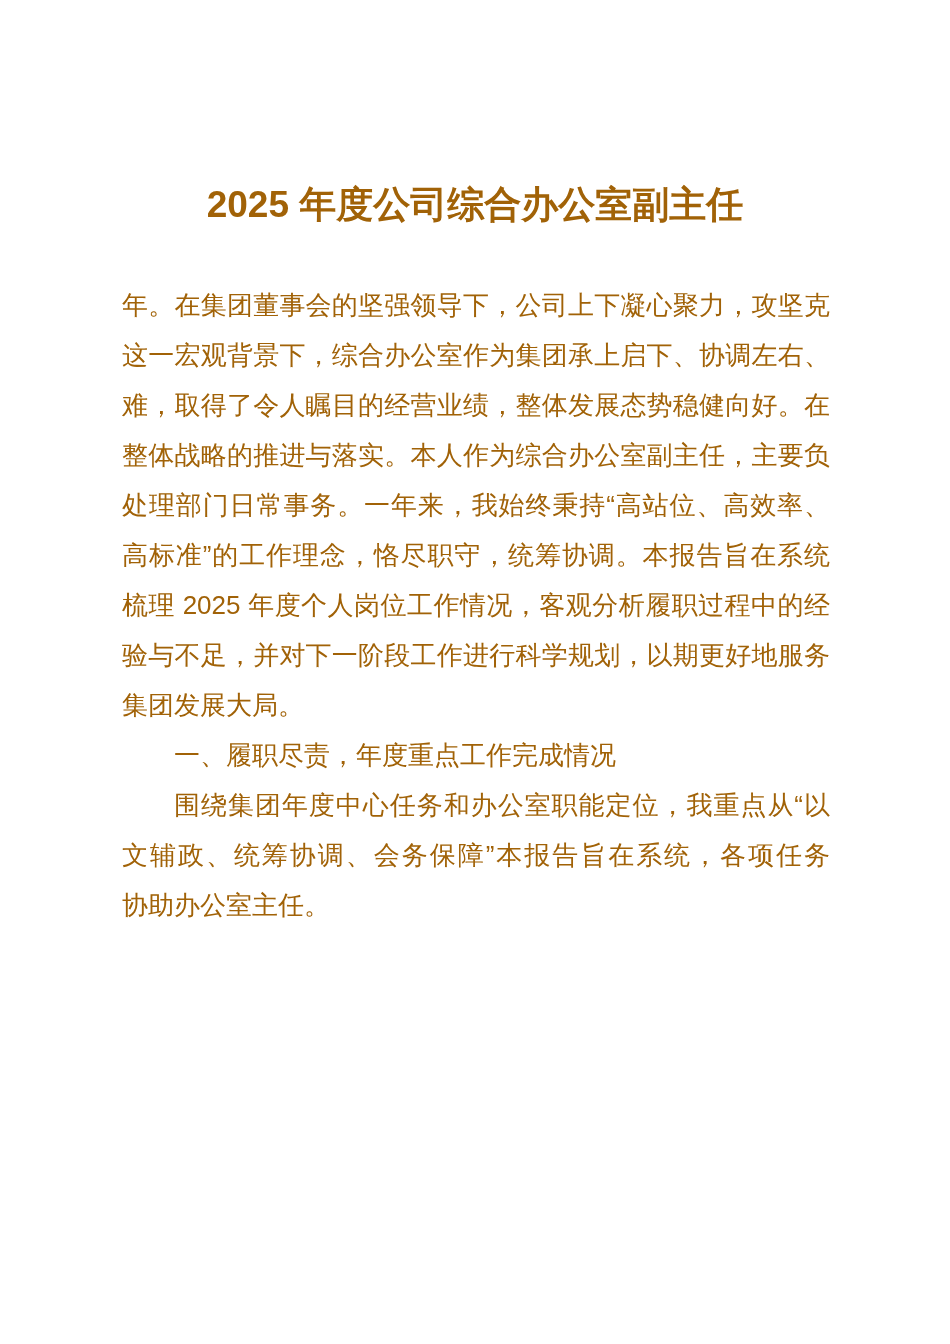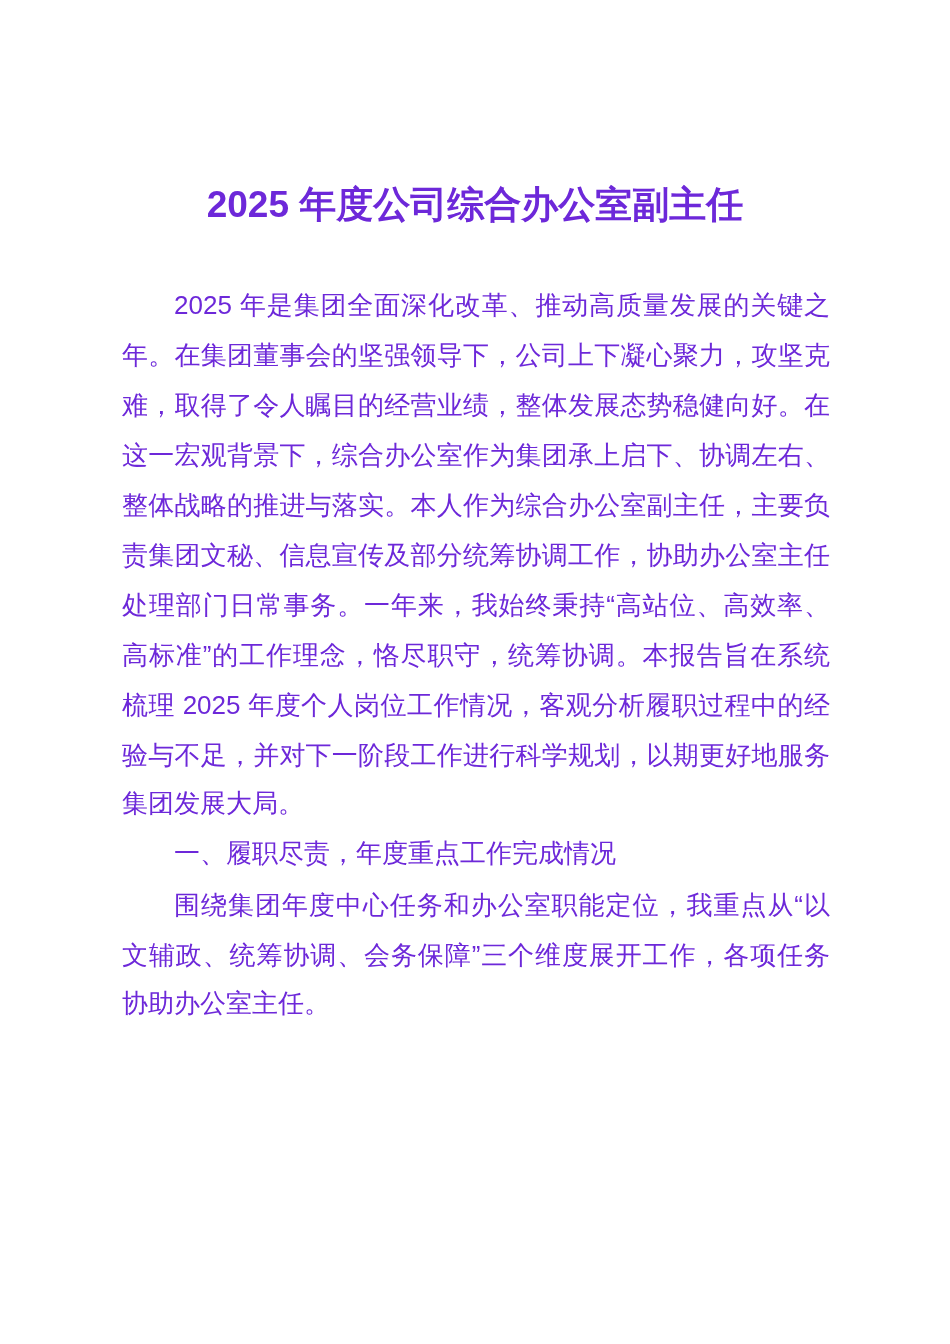--- a/index.html
+++ b/index.html
@@ -5,21 +5,21 @@
   html, body {
     margin: 0;
     padding: 0;
     background: #ffffff;
   }
   .page {
     position: relative;
     width: 950px;
     height: 1344px;
     background: #ffffff;
-    color: #6d28d9;
+    color: #a16207;
     font-family: "Liberation Sans", sans-serif;
     overflow: hidden;
   }
   .title-block {
     padding-top: 180px;
   }
   .title-line {
     width: 708px;
     margin: 0 auto;
     height: 50px;
@@ -41,21 +41,20 @@
     white-space: normal;
     overflow: hidden;
   }
   .fill {
     text-align: justify;
     text-align-last: justify;
   }
   .end {
     text-align: center;
     text-align-last: left;
-    font-family: Liberation Mono, monospace;
   }
   .indent {
     text-indent: 52px;
   }
   .tight {
     letter-spacing: -1px;
   }
   .bold {
     font-weight: bold;
   }
@@ -63,30 +62,28 @@
 </head>
 <body>
 
 <div class="page">
 
   <div class="title-block">
     <div class="title-line">2025 年度公司综合办公室副主任</div>
   </div>
 
   <div class="body-block">
-    <div class="line indent fill">2025 年是集团全面深化改革、推动高质量发展的关键之</div>
     <div class="line fill">年。在集团董事会的坚强领导下，公司上下凝心聚力，攻坚克</div>
+    <div class="line fill">这一宏观背景下，综合办公室作为集团承上启下、协调左右、</div>
     <div class="line fill">难，取得了令人瞩目的经营业绩，整体发展态势稳健向好。在</div>
-    <div class="line fill">这一宏观背景下，综合办公室作为集团承上启下、协调左右、</div>
     <div class="line fill">整体战略的推进与落实。本人作为综合办公室副主任，主要负</div>
-    <div class="line fill">责集团文秘、信息宣传及部分统筹协调工作，协助办公室主任</div>
     <div class="line fill">处理部门日常事务。一年来，我始终秉持“高站位、高效率、</div>
     <div class="line fill">高标准”的工作理念，恪尽职守，统筹协调。本报告旨在系统</div>
     <div class="line fill">梳理 2025 年度个人岗位工作情况，客观分析履职过程中的经</div>
     <div class="line fill">验与不足，并对下一阶段工作进行科学规划，以期更好地服务</div>
     <div class="line end">集团发展大局。</div>
     <div class="line indent end">一、履职尽责，年度重点工作完成情况</div>
     <div class="line indent fill">围绕集团年度中心任务和办公室职能定位，我重点从“以</div>
-    <div class="line fill">文辅政、统筹协调、会务保障”三个维度展开工作，各项任务</div>
+    <div class="line fill">文辅政、统筹协调、会务保障”本报告旨在系统，各项任务</div>
     <div class="line end">协助办公室主任。</div>
   </div>
 
 </div>
 
 </body></html>

